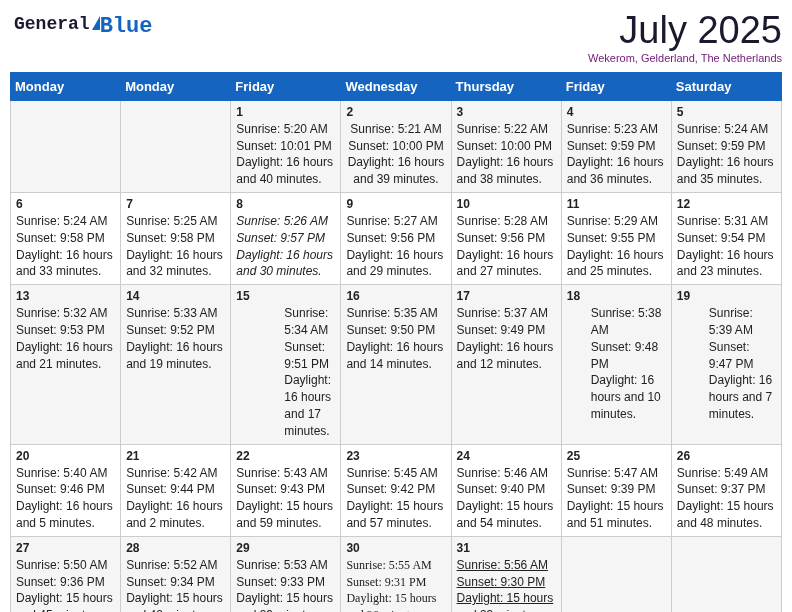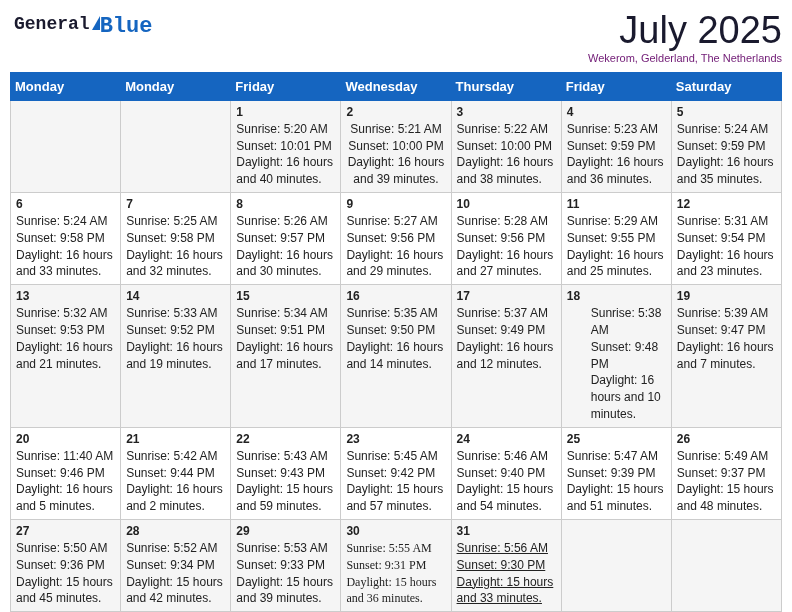--- a/index.html
+++ b/index.html
@@ -172,21 +172,21 @@
 Daylight: 16 hours and 33 minutes.</div>
         </td>
         <td>
           <span class="day-num">7</span>
           <div class="day-info" style="white-space: pre-line;">Sunrise: 5:25 AM
 Sunset: 9:58 PM
 Daylight: 16 hours and 32 minutes.</div>
         </td>
         <td>
           <span class="day-num">8</span>
-          <div class="day-info" style="white-space: pre-line;">Sunrise: 5:26 AM
+          <div class="day-info" style="white-space: pre-line; font-style: italic;">Sunrise: 5:26 AM
 Sunset: 9:57 PM
 Daylight: 16 hours and 30 minutes.</div>
         </td>
         <td>
           <span class="day-num">9</span>
           <div class="day-info" style="white-space: pre-line;">Sunrise: 5:27 AM
 Sunset: 9:56 PM
 Daylight: 16 hours and 29 minutes.</div>
         </td>
         <td>
@@ -216,21 +216,21 @@
 Daylight: 16 hours and 21 minutes.</div>
         </td>
         <td>
           <span class="day-num">14</span>
           <div class="day-info" style="white-space: pre-line;">Sunrise: 5:33 AM
 Sunset: 9:52 PM
 Daylight: 16 hours and 19 minutes.</div>
         </td>
         <td>
           <span class="day-num">15</span>
-          <div class="day-info" style="white-space: pre-line;">Sunrise: 5:34 AM
+          <div class="day-info" style="white-space: pre-line; margin-left: 48px;">Sunrise: 5:34 AM
 Sunset: 9:51 PM
 Daylight: 16 hours and 17 minutes.</div>
         </td>
         <td>
           <span class="day-num">16</span>
           <div class="day-info" style="white-space: pre-line;">Sunrise: 5:35 AM
 Sunset: 9:50 PM
 Daylight: 16 hours and 14 minutes.</div>
         </td>
         <td>
@@ -240,29 +240,29 @@
 Daylight: 16 hours and 12 minutes.</div>
         </td>
         <td>
           <span class="day-num">18</span>
           <div class="day-info" style="white-space: pre-line; margin-left: 24px;">Sunrise: 5:38 AM
 Sunset: 9:48 PM
 Daylight: 16 hours and 10 minutes.</div>
         </td>
         <td>
           <span class="day-num">19</span>
-          <div class="day-info" style="white-space: pre-line;">Sunrise: 5:39 AM
+          <div class="day-info" style="white-space: pre-line; margin-left: 32px;">Sunrise: 5:39 AM
 Sunset: 9:47 PM
 Daylight: 16 hours and 7 minutes.</div>
         </td>
       </tr>
       <tr>
         <td>
           <span class="day-num">20</span>
-          <div class="day-info" style="white-space: pre-line;">Sunrise: 11:40 AM
+          <div class="day-info" style="white-space: pre-line;">Sunrise: 5:40 AM
 Sunset: 9:46 PM
 Daylight: 16 hours and 5 minutes.</div>
         </td>
         <td>
           <span class="day-num">21</span>
           <div class="day-info" style="white-space: pre-line;">Sunrise: 5:42 AM
 Sunset: 9:44 PM
 Daylight: 16 hours and 2 minutes.</div>
         </td>
         <td>

